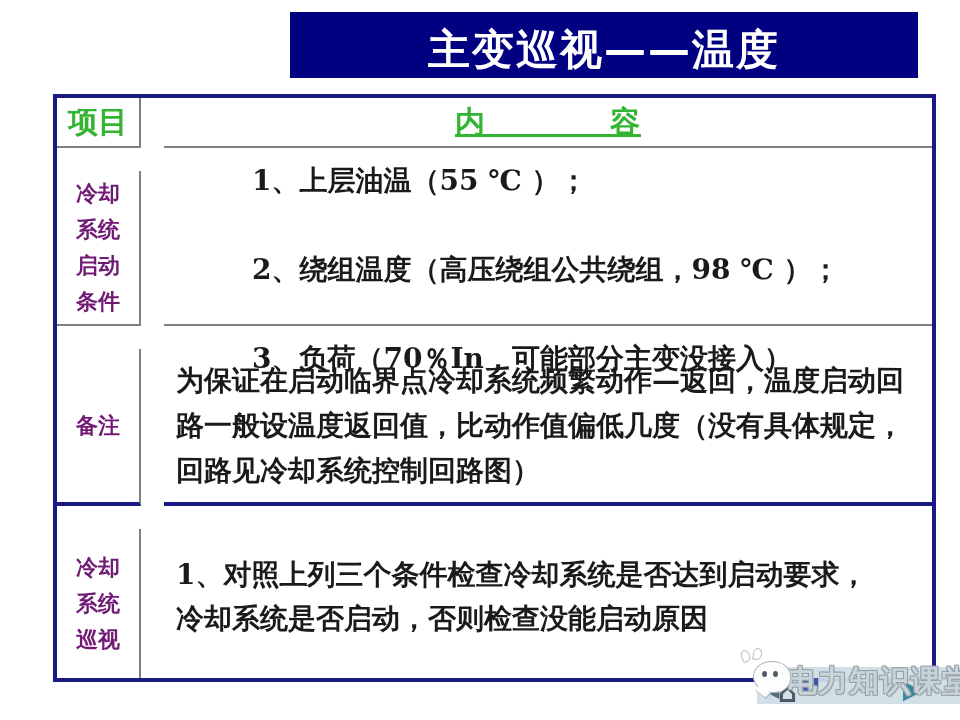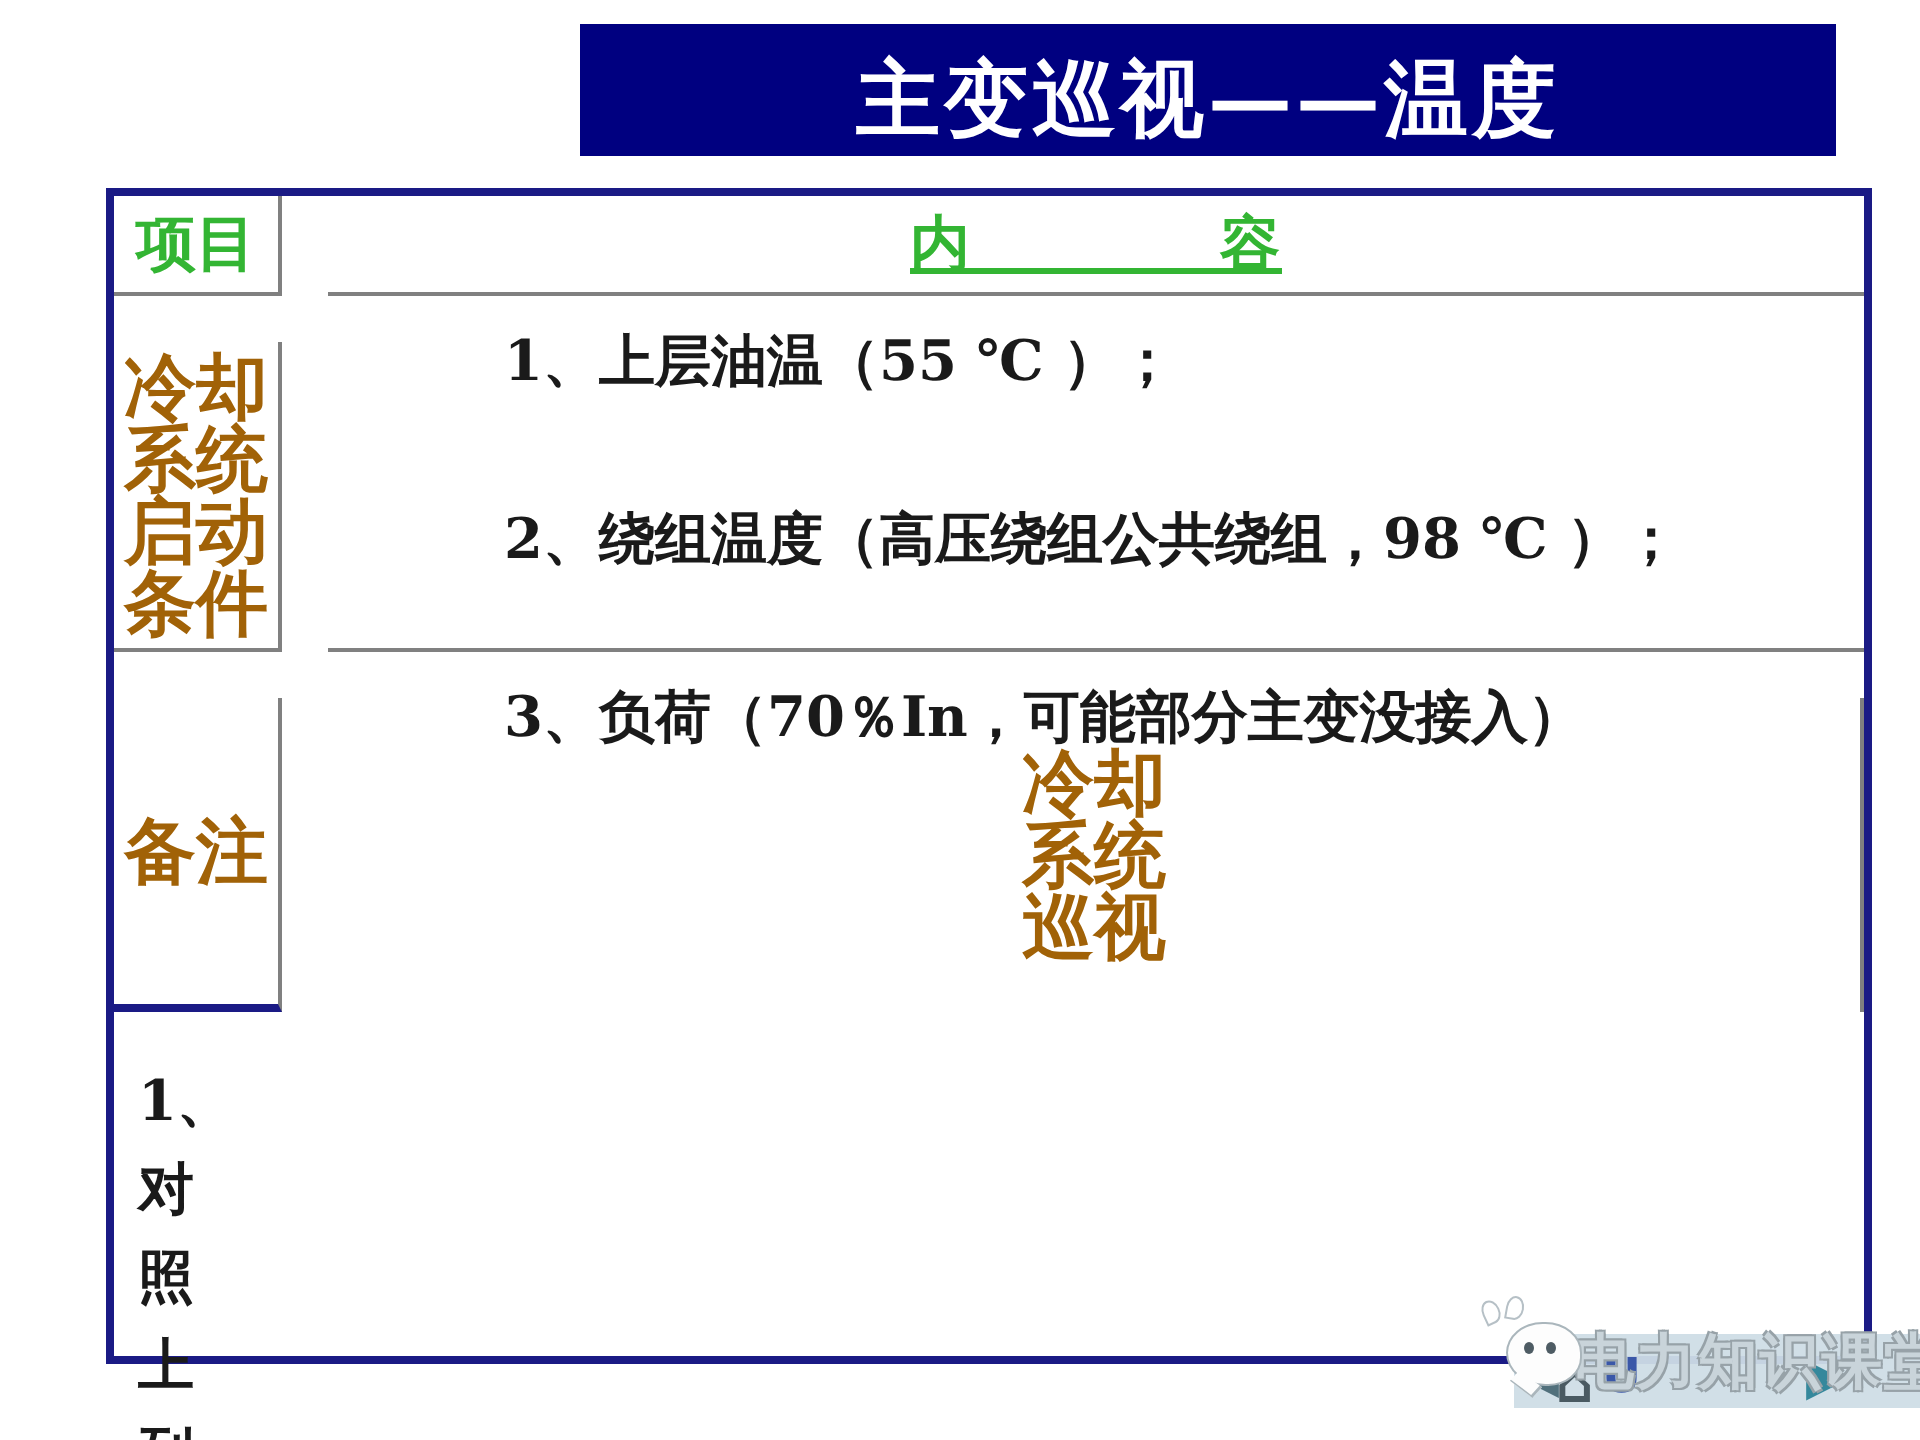--- a/index.html
+++ b/index.html
@@ -27,21 +27,21 @@
     display:grid;grid-template-columns:84px 1fr;grid-template-rows:50px 155px 157px 1fr;
     background:#fff;
     gap:23px;
   }
   .c{box-sizing:border-box;display:flex;flex-direction:column;justify-content:center;}
   .col1{border-right:2px solid var(--border-gray);align-items:center;text-align:center;}
   .rb-gray{border-bottom:2px solid var(--border-gray);}
   .rb-navy{border-bottom:4px solid var(--border-navy);}
   .hcell{color:var(--header-green);font-size:30px;font-weight:700;align-items:center;}
   .hcontent{white-space:pre;letter-spacing:1px;text-decoration:underline;}
-  .item{font-size:36px;font-weight:700;color:#a16207;font-family:Liberation Serif, serif;}
+  .item{font-size:22px;font-weight:700;color:#701a75;font-family:Liberation Serif, serif;}
   .item span{display:block;line-height:36px;}
   .body-cell{font-size:28px;font-weight:600;}
   .list-cell{padding-left:88px;}
   .list-cell .ln{line-height:44px;white-space:nowrap;margin-top:45px;}
   .para{line-height:45px;}
   .p2{padding:0 8px 0 12px;}
   .p3{padding:0 52px 14px 12px;line-height:44px;}
   
   .wm{position:absolute;left:735px;top:648px;width:225px;height:62px;}
   .wm-band{position:absolute;left:22px;top:19px;width:203px;height:37px;background:var(--band-blue);opacity:.95;}
@@ -90,20 +90,23 @@
   </div>
   <div class="c rb-gray body-cell list-cell">
     <div class="ln">1、上层油温（55 ℃ ）；</div>
     <div class="ln">2、绕组温度（高压绕组公共绕组，98 ℃ ）；</div>
     <div class="ln">3、负荷（70％In，可能部分主变没接入）</div>
   </div>
 
   <div class="c col1 rb-navy item">
     <span>备注</span>
   </div>
+  <div class="c rb-navy body-cell p2">
+    <div class="para">为保证在启动临界点冷却系统频繁动作—返回，温度启动回路一般设温度返回值，比动作值偏低几度（没有具体规定，回路见冷却系统控制回路图）</div>
+  </div>
 
   <div class="c col1 item">
     <span>冷却</span>
     <span>系统</span>
     <span>巡视</span>
   </div>
   <div class="c body-cell">
     <div class="para p3">1、对照上列三个条件检查冷却系统是否达到启动要求，冷却系统是否启动，否则检查没能启动原因</div>
   </div>
 </div>

